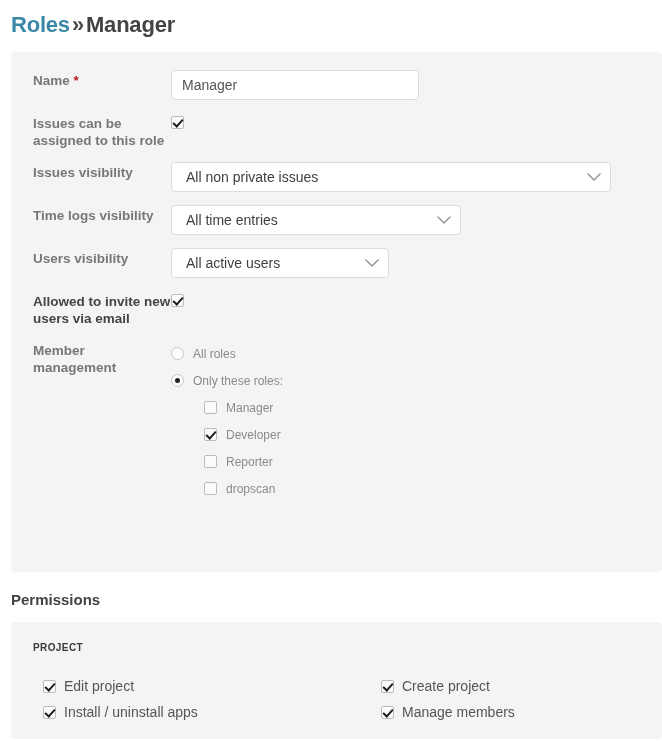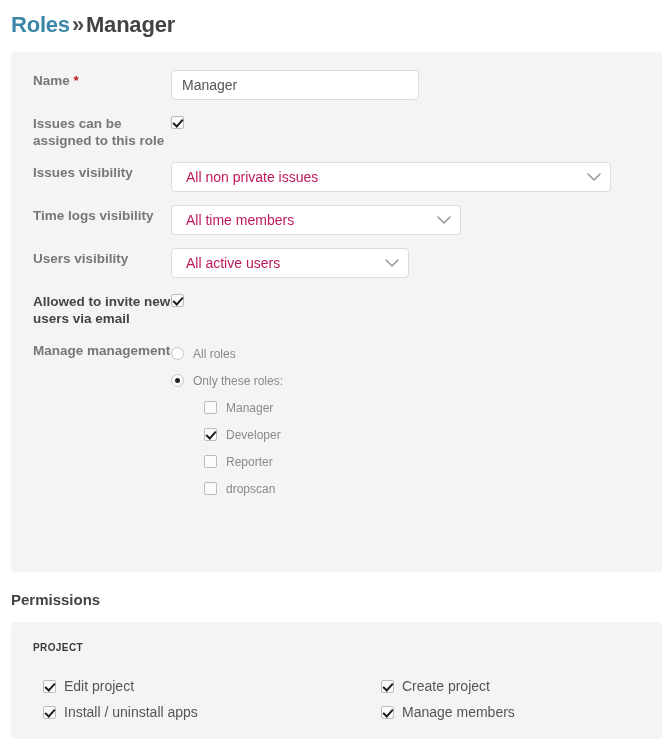--- a/index.html
+++ b/index.html
@@ -106,26 +106,26 @@
     display: inline-flex;
     align-items: center;
     justify-content: space-between;
     height: 30px;
     box-sizing: border-box;
     background: #ffffff;
     border: 1px solid #dcdcdc;
     border-radius: 4px;
     padding: 0 9px 0 14px;
     font-size: 14px;
-    color: #be185d;
+    color: #404040;
     cursor: default;
   }
   .select-box.wide   { width: 440px; }
   .select-box.medium { width: 290px; }
-  .select-box.narrow { width: 238px; }
+  .select-box.narrow { width: 218px; }
   .select-label { white-space: nowrap; }
   .chev {
     margin-left: 18px;
     flex: 0 0 auto;
     display: inline-block;
     line-height: 0;
   }
   .chev svg { display: block; }
 
   
@@ -267,21 +267,21 @@
             </svg>
         </span>
       </div>
     </div>
   </div>
 
   <div class="form-row">
     <div class="field-label">Time logs visibility</div>
     <div class="field-control">
       <div class="select-box medium">
-        <span class="select-label">All time members</span>
+        <span class="select-label">All time entries</span>
         <span class="chev">
           <svg width="14" height="9" viewBox="0 0 14 9">
               <path d="M1 1 L7 7 L13 1" fill="none" stroke="#9a9a9a" stroke-width="1.6" stroke-linecap="round" stroke-linejoin="round"></path>
             </svg>
         </span>
       </div>
     </div>
   </div>
 
   <div class="form-row">
@@ -299,21 +299,21 @@
   </div>
 
   <div class="form-row">
     <div class="field-label dark">Allowed to invite new users via email</div>
     <div class="field-control">
       <span class="cb checked top-offset"></span>
     </div>
   </div>
 
   <div class="form-row">
-    <div class="field-label">Manage management</div>
+    <div class="field-label">Member management</div>
     <div class="field-control">
 
       <div class="opt-row">
         <span class="rb"></span>
         <span class="opt-text">All roles</span>
       </div>
 
       <div class="opt-row">
         <span class="rb selected"></span>
         <span class="opt-text">Only these roles:</span>

